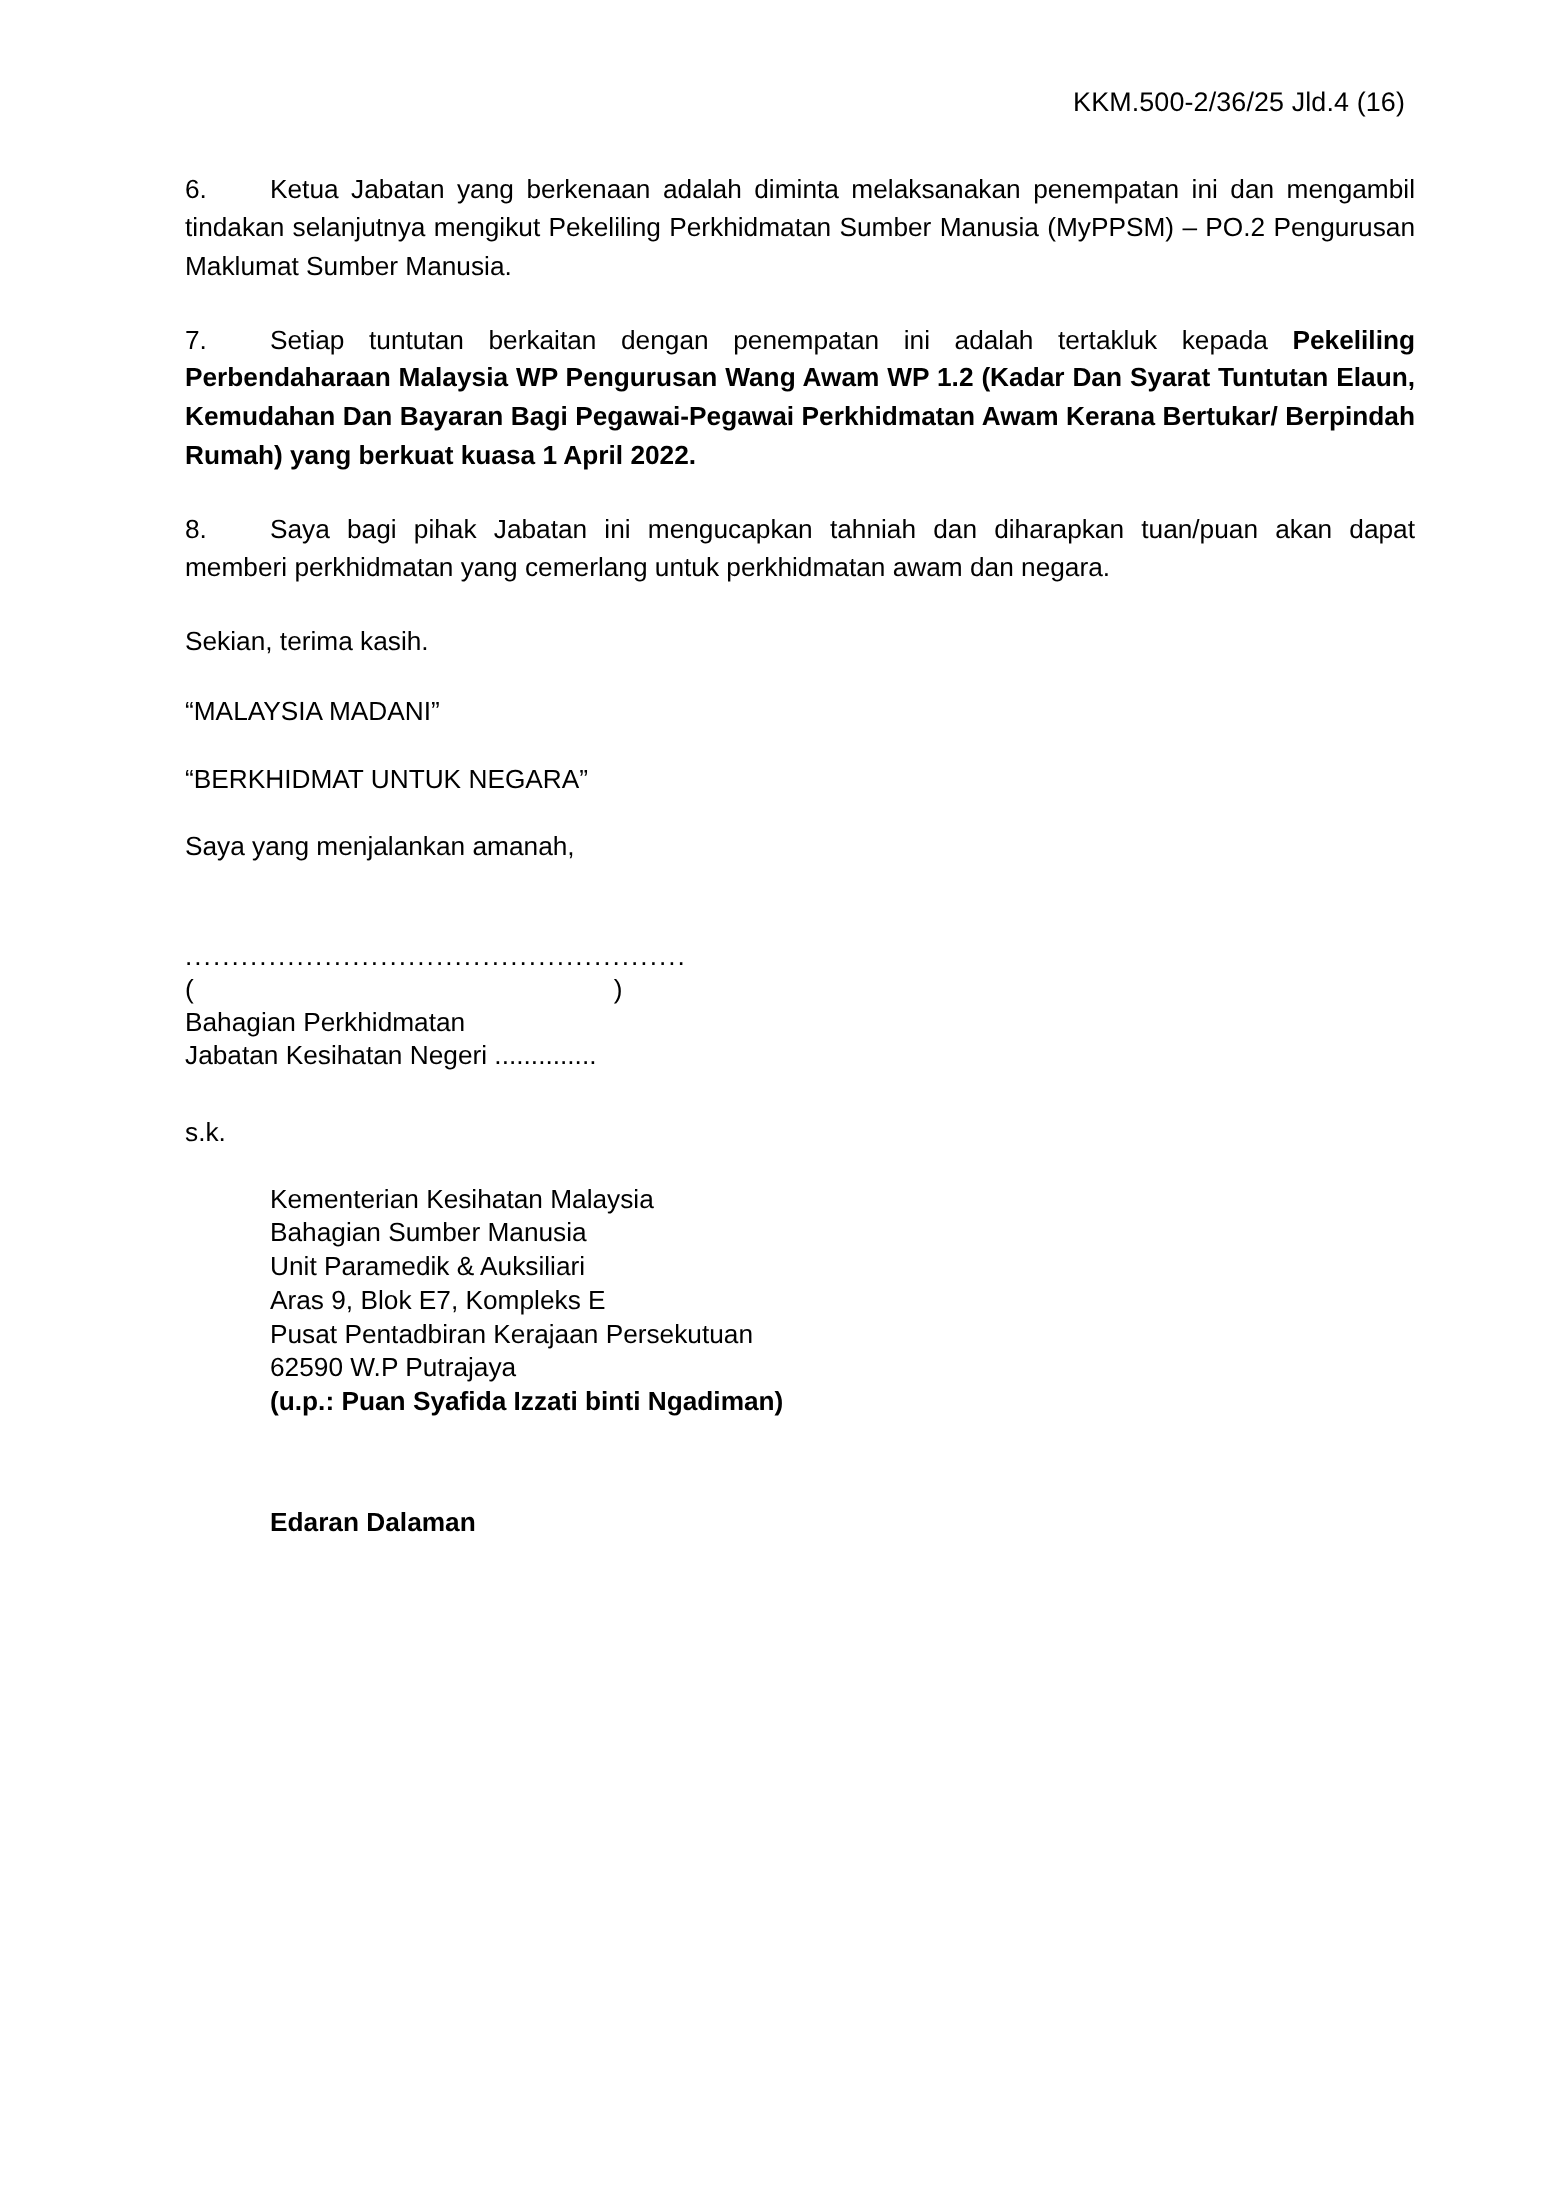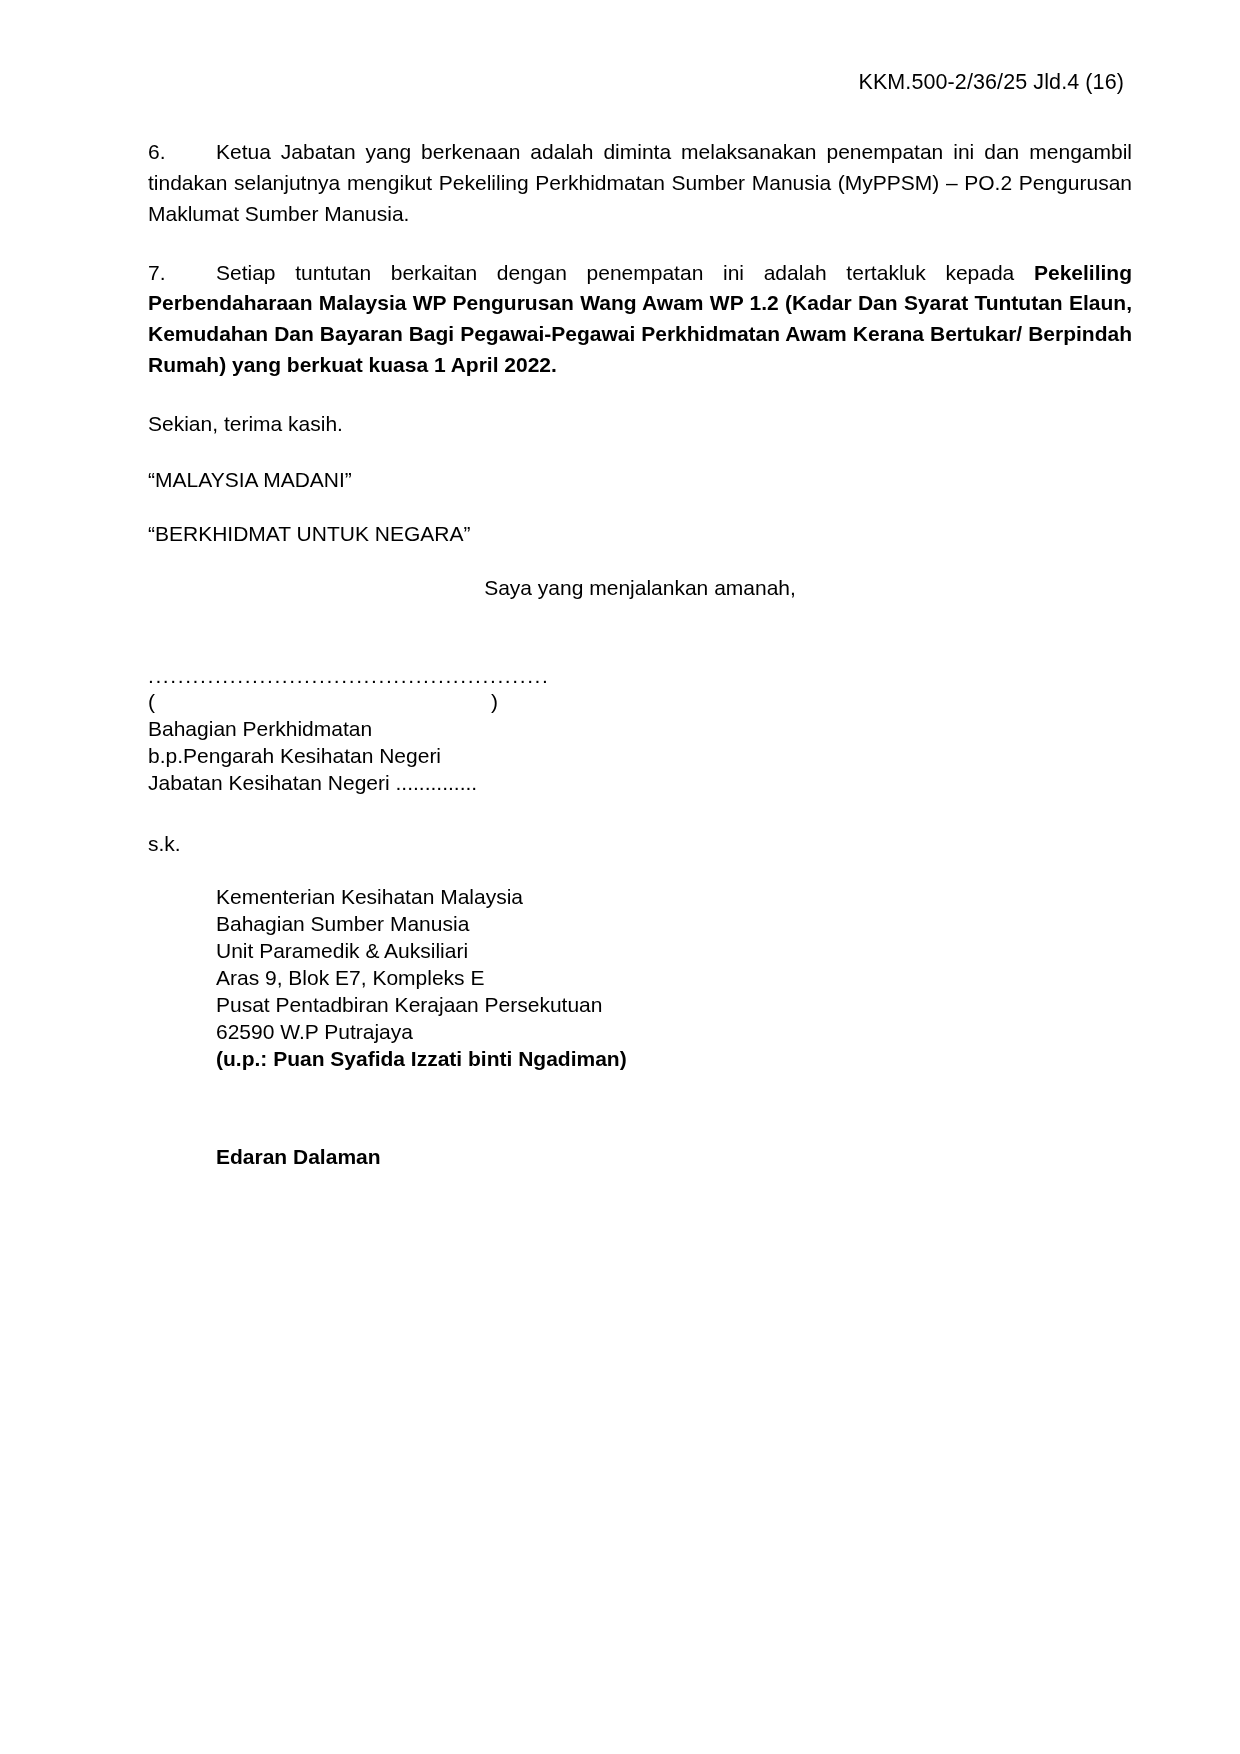--- a/index.html
+++ b/index.html
@@ -54,21 +54,20 @@
   .slogan {
     font-size: 21px;
     margin-bottom: 30px;
   }
   .slogan .bold {
     font-weight: normal;
   }
   .sign-intro {
     font-size: 21px;
     margin-bottom: 64px;
-    text-align: center;
   }
   .dots-line {
     font-size: 21px;
     letter-spacing: 1.6px;
     line-height: 1.1;
     margin-bottom: 2px;
   }
   .sign-block {
     font-size: 21px;
     line-height: 1.28;
@@ -106,38 +105,40 @@
   <div class="ref-no">KKM.500-2/36/25 Jld.4 (16)</div>
 
   <div class="para">
     <span class="para-num">6.</span><span class="para-body">Ketua Jabatan yang berkenaan adalah diminta melaksanakan penempatan ini dan mengambil tindakan selanjutnya mengikut Pekeliling Perkhidmatan Sumber Manusia (MyPPSM) – PO.2 Pengurusan Maklumat Sumber Manusia.</span>
   </div>
 
   <div class="para">
     <span class="para-num">7.</span><span class="para-body">Setiap tuntutan berkaitan dengan penempatan ini adalah tertakluk kepada </span><span class="para-body bold">Pekeliling Perbendaharaan Malaysia WP Pengurusan Wang Awam WP 1.2 (Kadar Dan Syarat Tuntutan Elaun, Kemudahan Dan Bayaran Bagi Pegawai-Pegawai Perkhidmatan Awam Kerana Bertukar/ Berpindah Rumah) yang berkuat kuasa 1 April 2022.</span>
   </div>
 
+  <div class="para">
+    <span class="para-num">8.</span><span class="para-body">Saya bagi pihak Jabatan ini mengucapkan tahniah dan diharapkan tuan/puan akan dapat memberi perkhidmatan yang cemerlang untuk perkhidmatan awam dan negara.</span>
+  </div>
 
   <div class="plain">Sekian, terima kasih.</div>
 
   <div class="slogan"><span>“</span><span class="bold">MALAYSIA MADANI</span><span>”</span></div>
 
   <div class="slogan"><span>“</span><span class="bold">BERKHIDMAT UNTUK NEGARA</span><span>”</span></div>
 
   <div class="sign-intro">Saya yang menjalankan amanah,</div>
 
   <div class="dots-line">......................................................</div>
 
   <div class="sign-block">
     <div class="paren-line">
       <span>(</span>
       <span>)</span>
     </div>
     <div>Bahagian Perkhidmatan</div>
-    <div>b.p.Pengarah Kesihatan Negeri</div>
     <div>Jabatan Kesihatan Negeri ..............</div>
   </div>
 
   <div class="sk">s.k.</div>
 
   <div class="address">
     <div>Kementerian Kesihatan Malaysia</div>
     <div>Bahagian Sumber Manusia</div>
     <div>Unit Paramedik &amp; Auksiliari</div>
     <div>Aras 9, Blok E7, Kompleks E</div>

